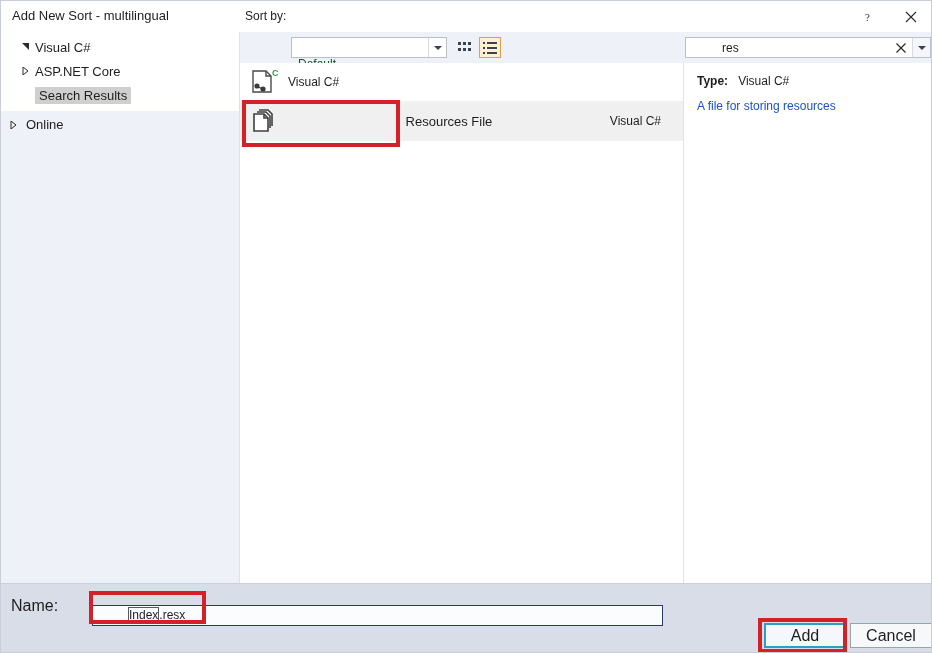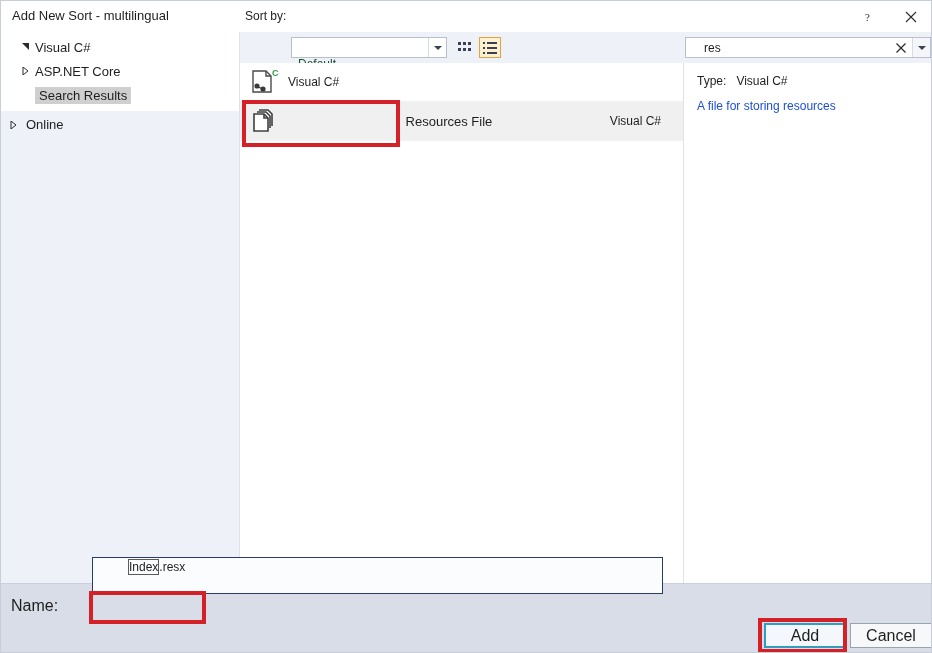--- a/index.html
+++ b/index.html
@@ -105,21 +105,21 @@
   .searchbox {
     position: absolute;
     left: 684px; top: 36px;
     width: 246px; height: 21px;
     background: #ffffff;
     border: 1px solid #b9c0cc;
     box-sizing: border-box;
   }
   .searchbox .sval {
     position: absolute;
-    left: 6px; top: 3px;
+    left: 24px; top: 3px;
     font-size: 12px; color: #1e1e1e; padding-left: 12px;
   }
   .searchbox .clear {
     position: absolute;
     right: 20px; top: 0;
     width: 18px; height: 19px;
     display: flex; align-items: center; justify-content: center;
     font-size: 12px; color: #2b2b2b;
   }
   .searchbox .sarrow {
@@ -208,21 +208,21 @@
     left: 684px; top: 62px;
     width: 248px; height: 520px;
     background: #ffffff;
   }
   .detail-type {
     position: absolute;
     left: 12px; top: 11px;
     font-size: 12px; color: #1e1e1e;
     white-space: nowrap;
   }
-  .detail-type b { font-weight: normal; }
+  .detail-type b { font-weight: bold; }
   .detail-desc {
     position: absolute;
     left: 12px; top: 35px;
     width: 228px;
     font-size: 12px; color: #1d4ed8;
     line-height: 16px;
   }
 
   
   .footer {
@@ -233,22 +233,22 @@
     border-top: 1px solid #c9cfdb;
     box-sizing: border-box;
   }
   .name-label {
     position: absolute;
     left: 10px; top: 596px;
     font-size: 16px; color: #1e1e1e; text-align: center;
   }
   .name-input {
     position: absolute;
-    left: 91px; top: 556px;
-    width: 571px; height: 37px;
+    left: 91px; top: 604px;
+    width: 571px; height: 21px;
     background: #fbfcfe;
     border: 1px solid #2a3a6b;
     box-sizing: border-box;
   }
   .name-text {
     position: absolute;
     left: 36px; top: 2px;
     font-size: 12px; color: #1e1e1e;
     white-space: nowrap;
   }

